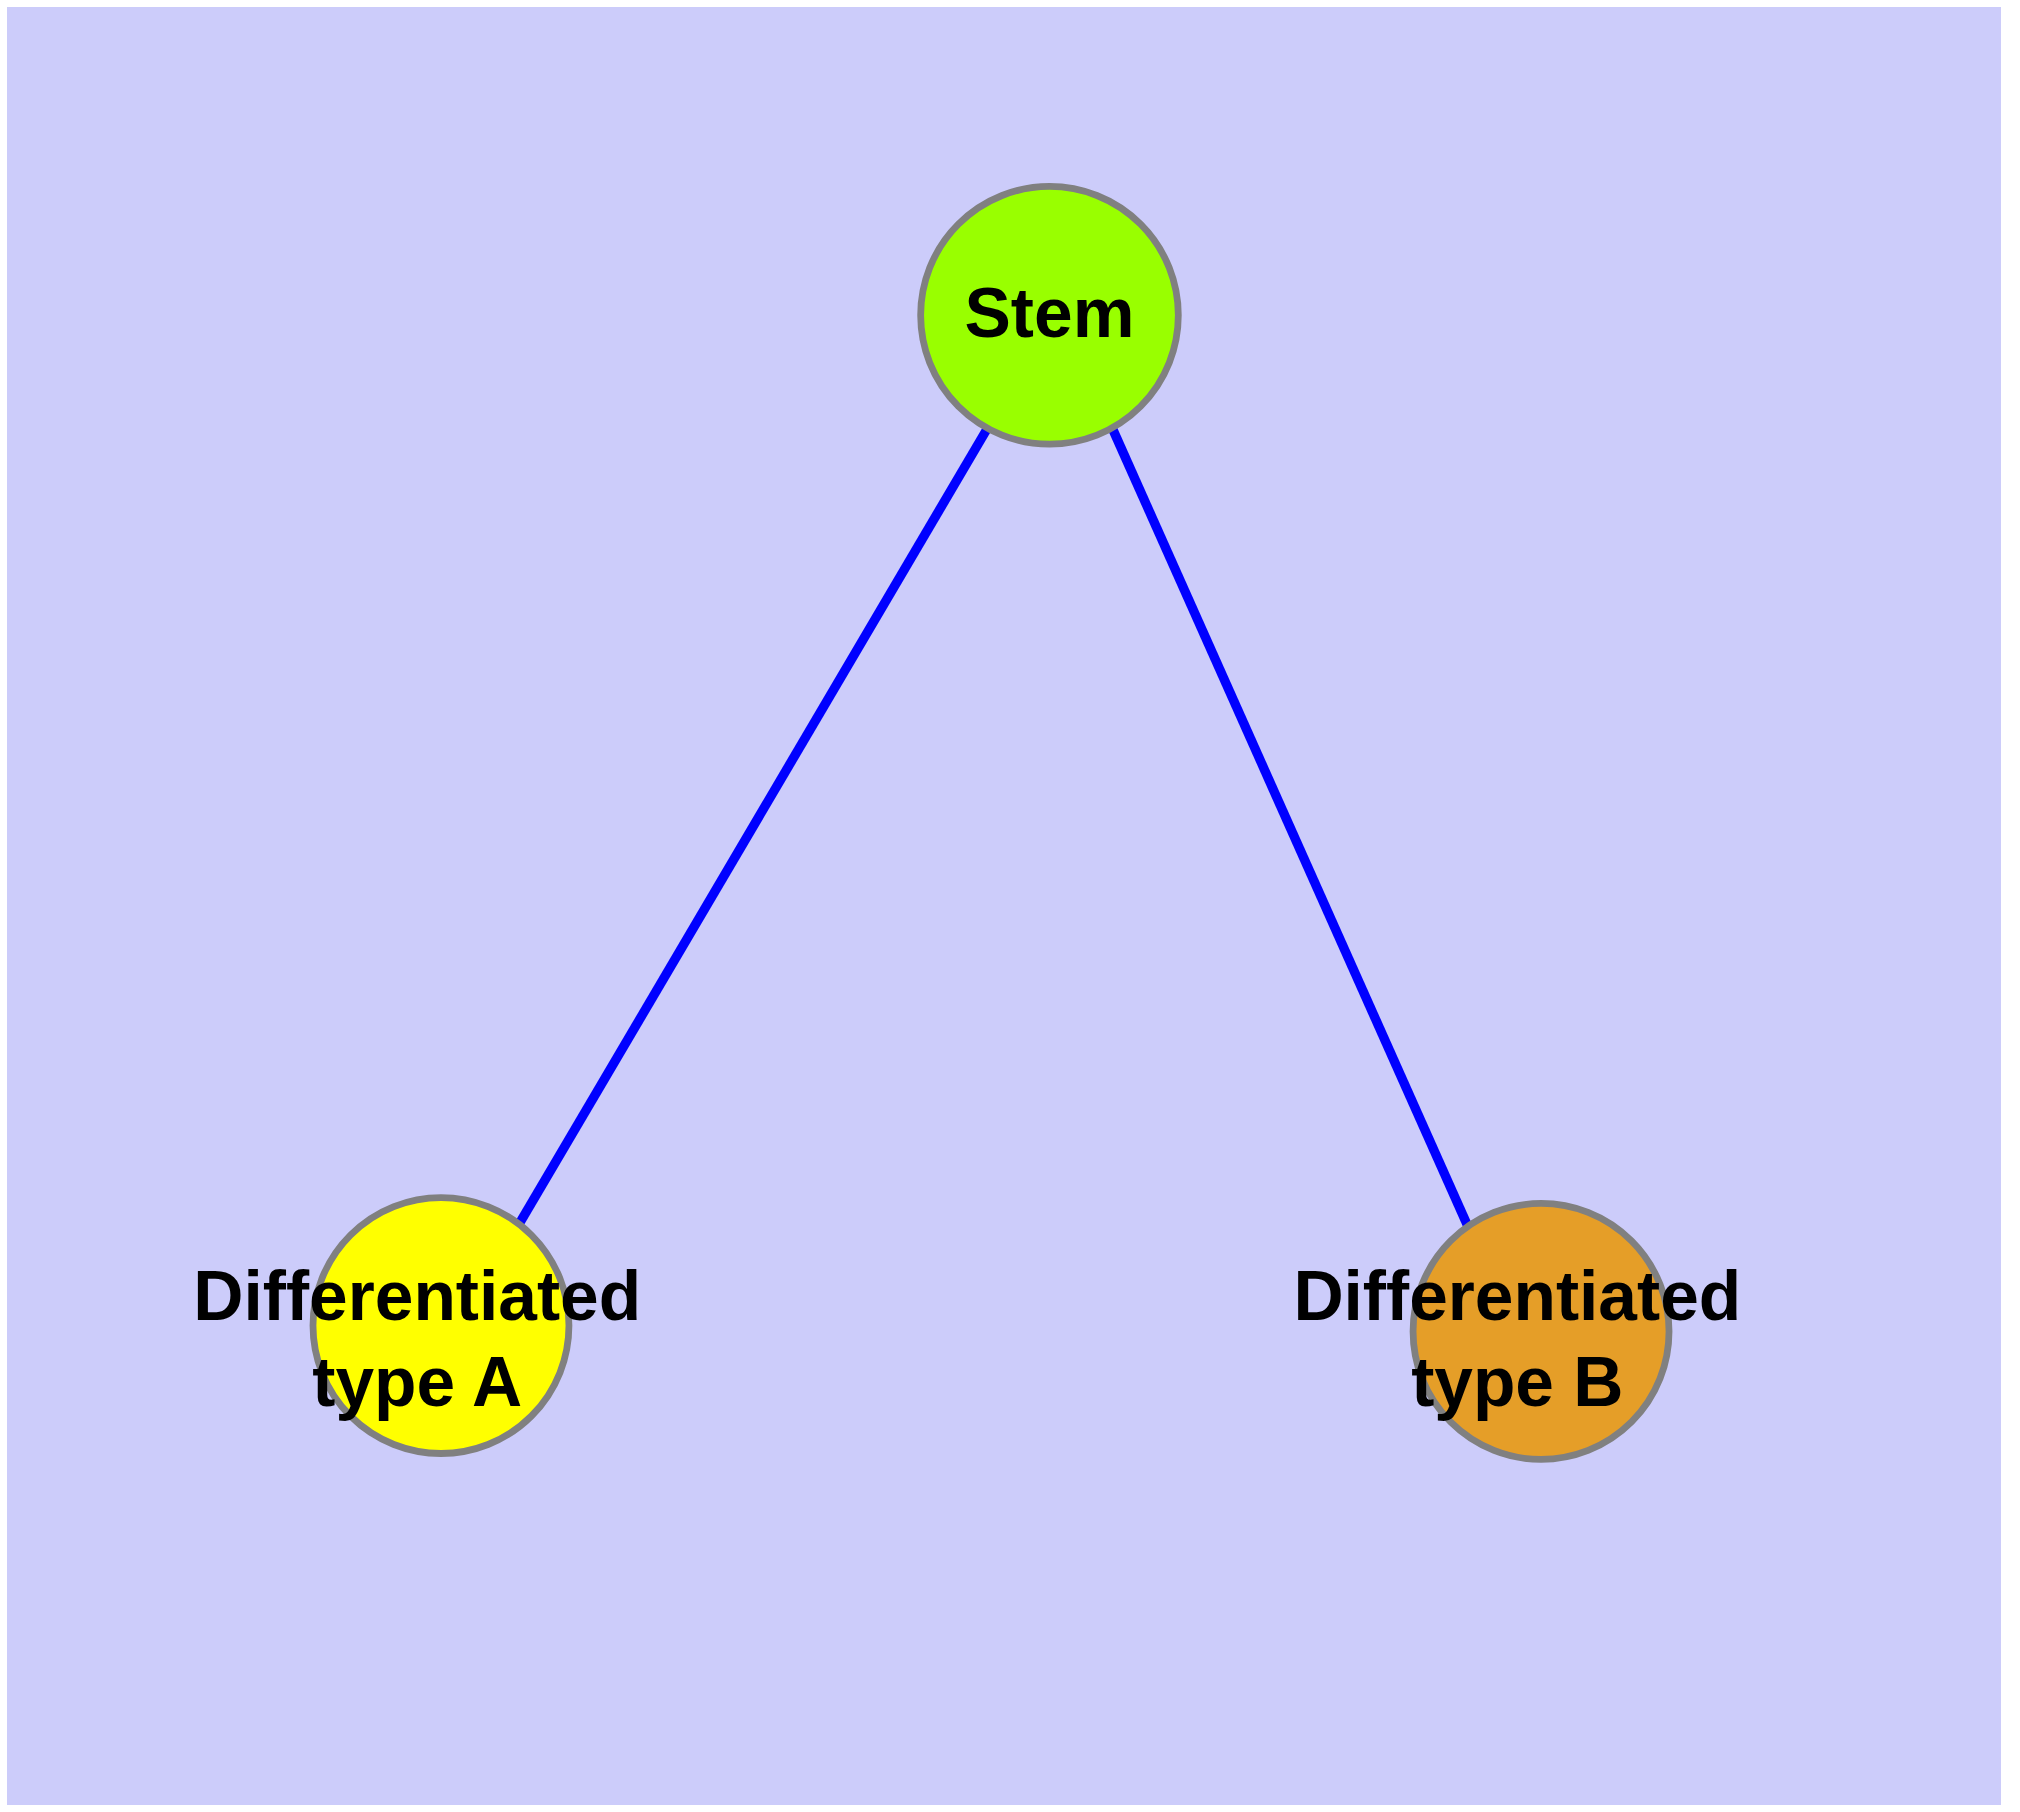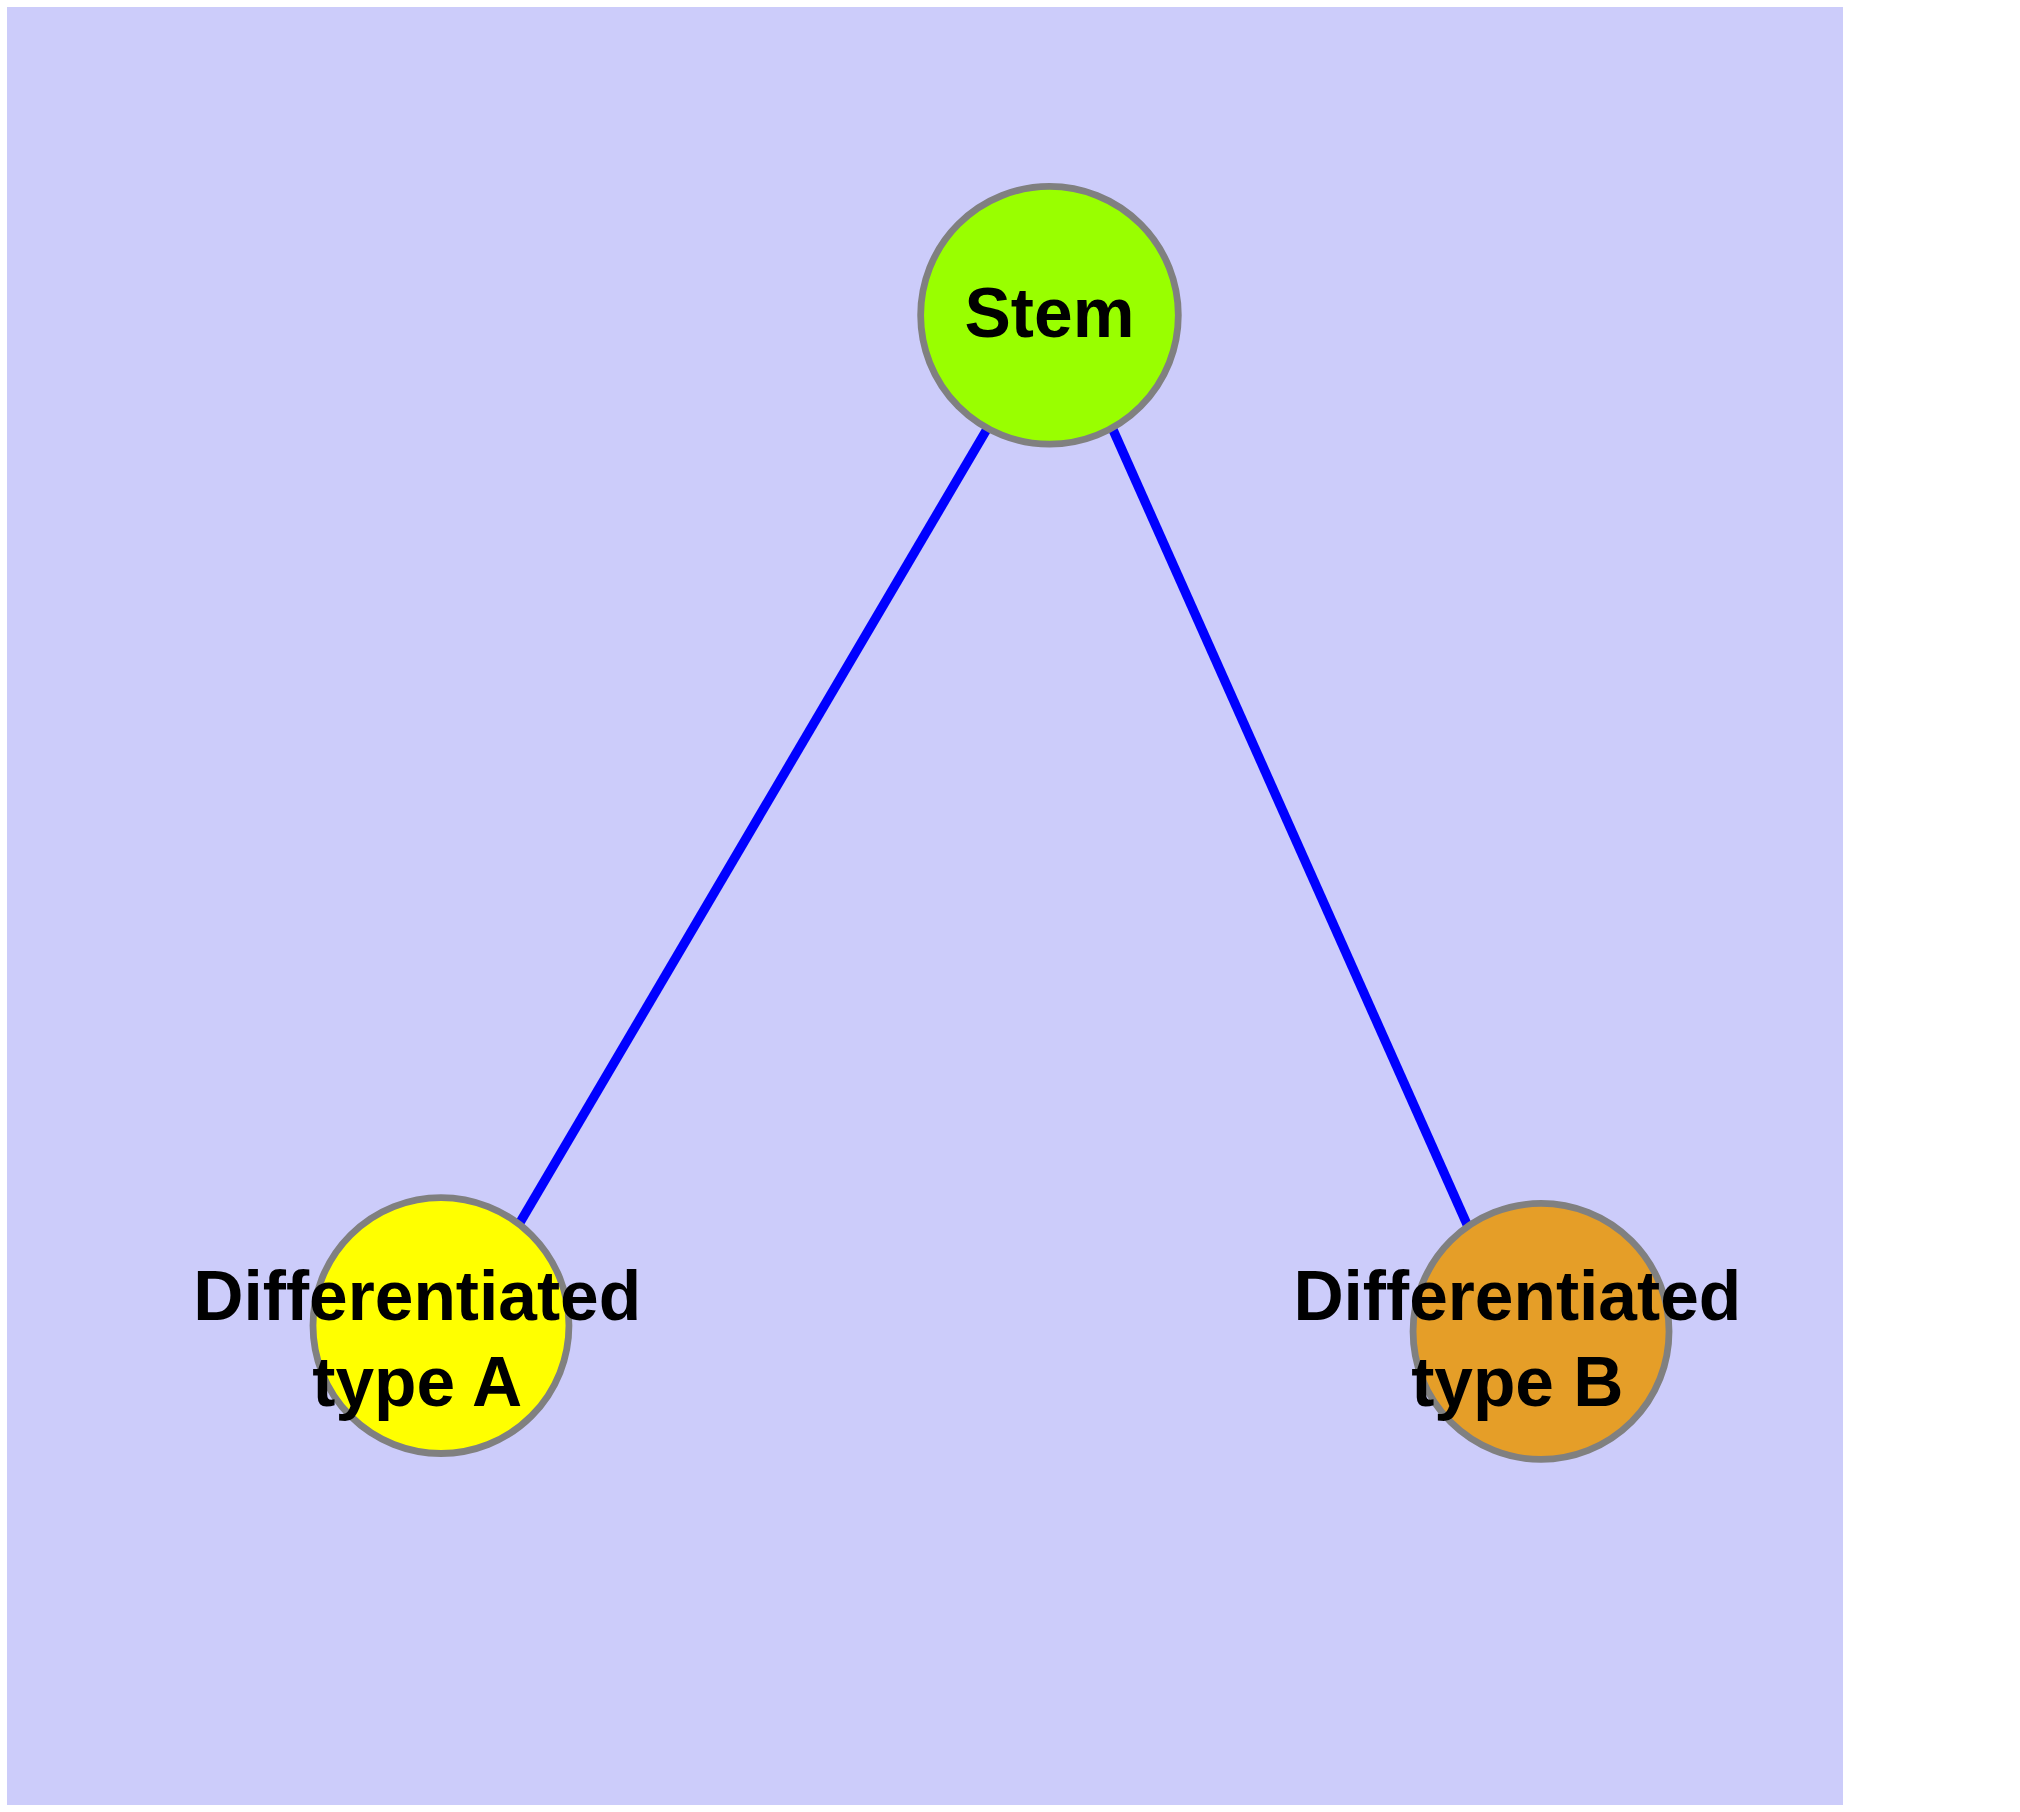--- a/index.html
+++ b/index.html
@@ -2,21 +2,21 @@
 <html style="font-size:13.6px"><head>
 <meta charset="utf-8">
 <style>
   html, body {
     margin: 0;
     padding: 0;
     background: #ffffff;
   }
   #stage {
     position: relative;
-    width: 1843px;
+    width: 2001px;
     height: 1812px;
     background: #ffffff;
     overflow: hidden;
   }
   #canvas {
     position: absolute;
     left: 6.8px;
     top: 6.8px;
     width: 2007px;
     height: 1798px;

